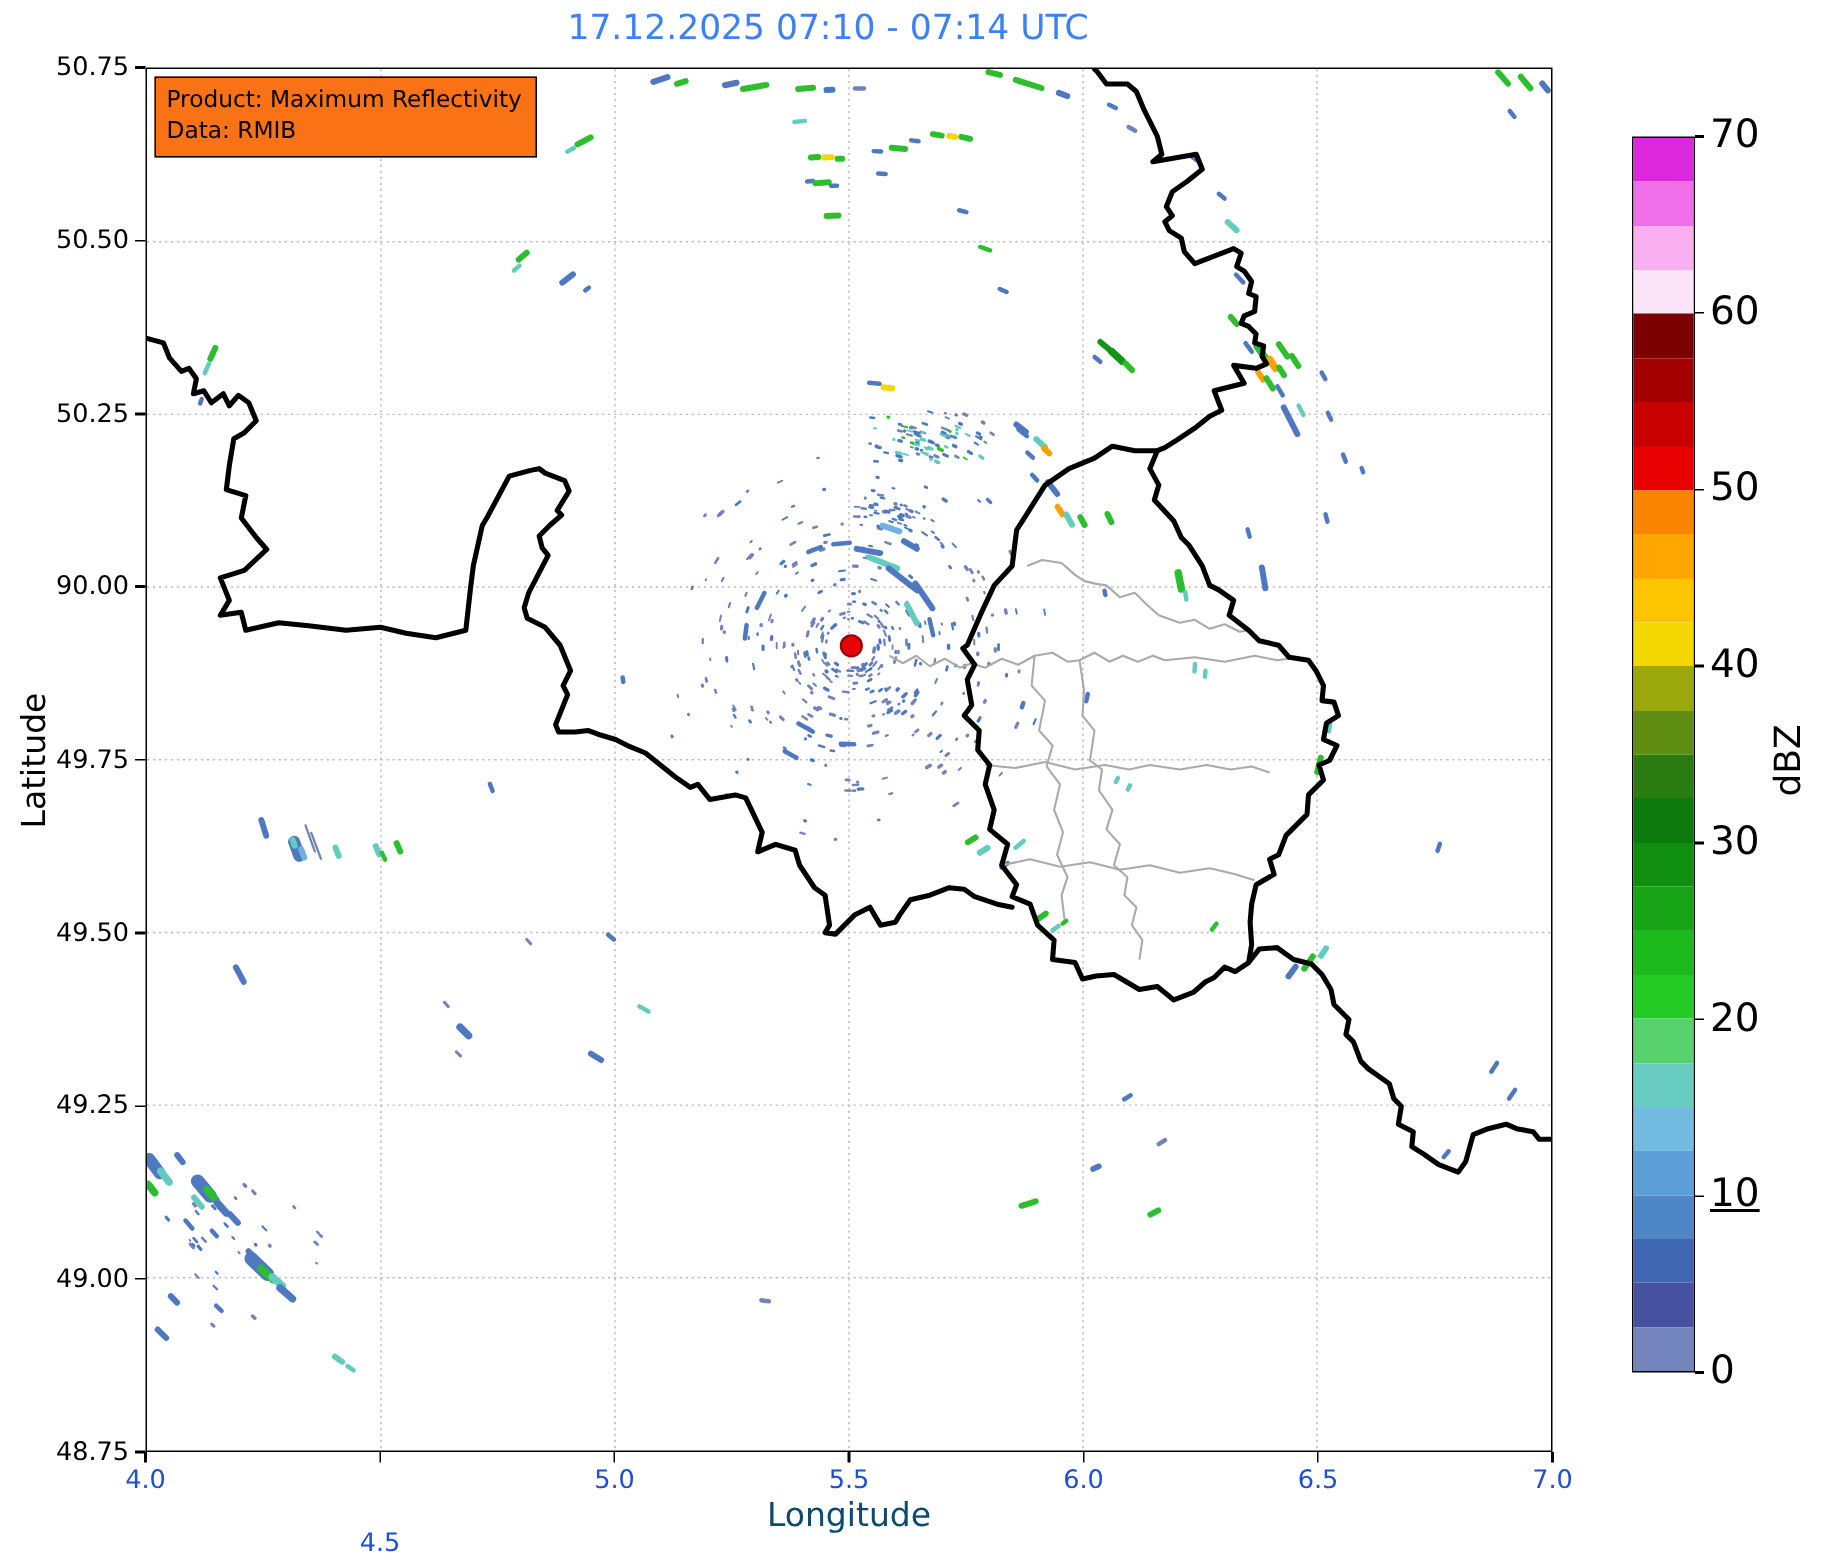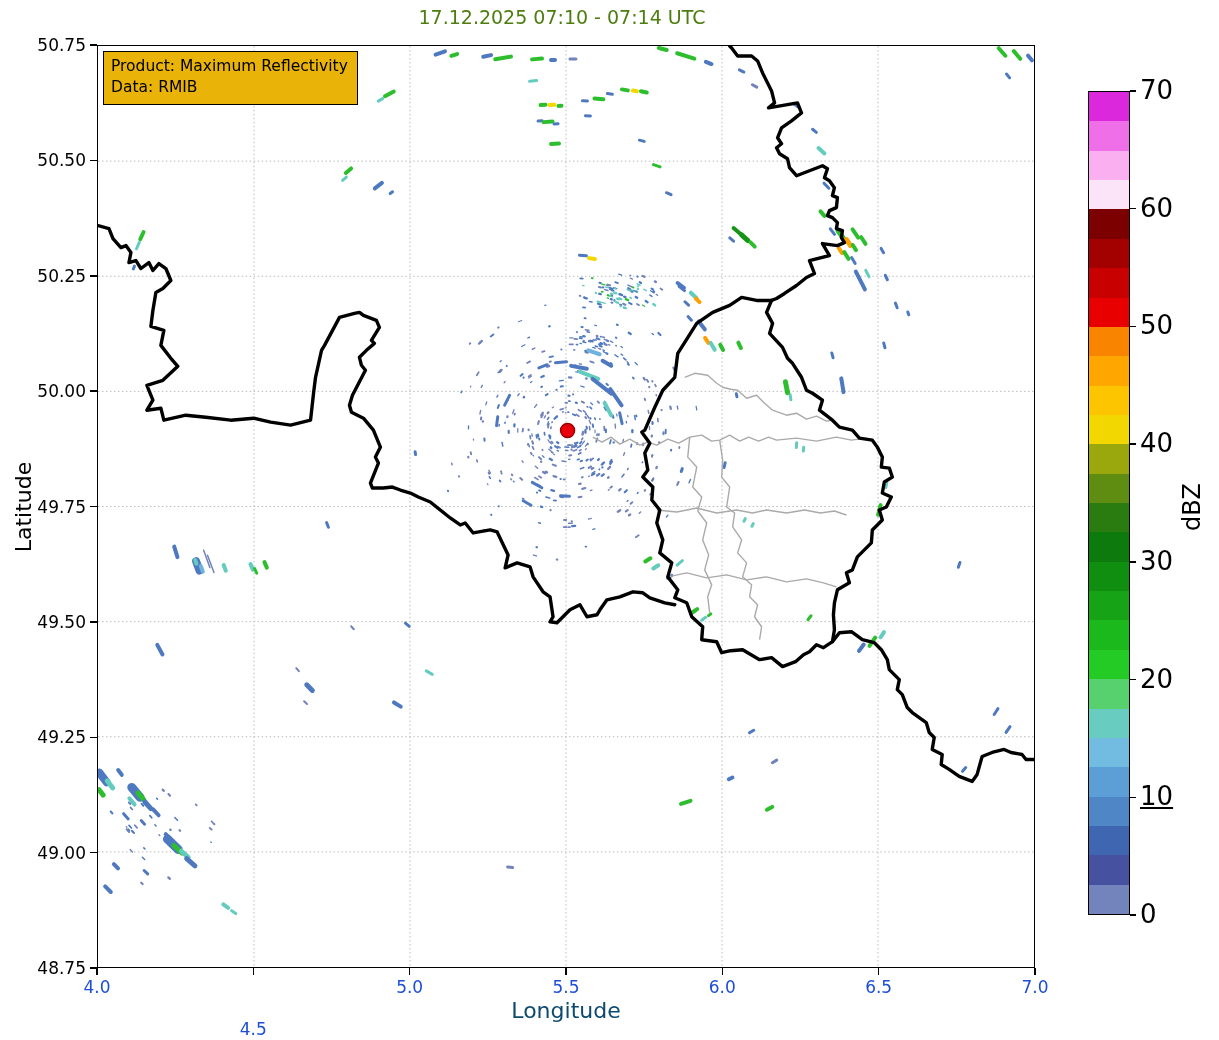--- a/index.html
+++ b/index.html
@@ -1,23 +1,23 @@
 <!DOCTYPE html>
 <html><head>
 <meta charset="utf-8">
 <style>
   html,body{margin:0;padding:0;background:#fff;}
   .figure{position:relative;width:1219px;height:1040px;background:#fff;
     font-family:"DejaVu Sans","Liberation Sans",sans-serif;overflow:hidden;}
-  .title{position:absolute;left:93px;top:6px;width:938px;text-align:center;
-    font-size:19px;color:#4d7c0f;}
+  .title{position:absolute;left:83px;top:6px;width:938px;text-align:center;
+    font-size:23px;color:#3b82f6;}
   .plot{position:absolute;left:97px;top:45px;width:938px;height:923px;
     border:1.8px solid #000;box-sizing:border-box;background:#fff;}
   .plot svg{position:absolute;left:0;top:0;width:100%;height:100%;}
-  .legendbox{position:absolute;left:5px;top:5px;background:#eab308;border:1.5px solid #000;
+  .legendbox{position:absolute;left:5px;top:5px;background:#f97316;border:1.5px solid #000;
     padding:4px 9px 5px 7px;font-size:15.5px;line-height:1.38;color:#000;white-space:nowrap;}
   .tick-label-x{position:absolute;width:44px;text-align:center;font-size:17px;color:#1d4ed8;}
   .tick-label-y{position:absolute;width:62px;text-align:right;font-size:17px;color:#000;}
   .tick-mark{position:absolute;background:#000;}
   .xlabel{position:absolute;left:97px;top:998px;width:938px;text-align:center;
     font-size:22px;color:#0c4a6e;}
   .vlabel{position:absolute;width:140px;height:28px;text-align:center;font-size:22px;
     color:#000;transform:rotate(-90deg);}
   .cbar-bar{position:absolute;left:1088px;top:91px;width:42px;height:824px;
     border:1.2px solid #000;box-sizing:border-box;display:flex;flex-direction:column;}
@@ -765,21 +765,21 @@
       <div class="tick-label-x" style="left:856.6666666666667px;top:977px;">6.5</div>
       <div class="tick-mark" style="left:1034.25px;top:968px;width:1.5px;height:7px;"></div>
       <div class="tick-label-x" style="left:1013px;top:977px;">7.0</div>
       <div class="tick-mark" style="left:90px;top:44.25px;width:7px;height:1.5px;"></div>
       <div class="tick-label-y" style="left:24px;top:35px;">50.75</div>
       <div class="tick-mark" style="left:90px;top:159.625px;width:7px;height:1.5px;"></div>
       <div class="tick-label-y" style="left:24px;top:150.375px;">50.50</div>
       <div class="tick-mark" style="left:90px;top:275px;width:7px;height:1.5px;"></div>
       <div class="tick-label-y" style="left:24px;top:265.75px;">50.25</div>
       <div class="tick-mark" style="left:90px;top:390.375px;width:7px;height:1.5px;"></div>
-      <div class="tick-label-y" style="left:24px;top:381.125px;">50.00</div>
+      <div class="tick-label-y" style="left:24px;top:381.125px;">90.00</div>
       <div class="tick-mark" style="left:90px;top:505.75px;width:7px;height:1.5px;"></div>
       <div class="tick-label-y" style="left:24px;top:496.5px;">49.75</div>
       <div class="tick-mark" style="left:90px;top:621.125px;width:7px;height:1.5px;"></div>
       <div class="tick-label-y" style="left:24px;top:611.875px;">49.50</div>
       <div class="tick-mark" style="left:90px;top:736.5px;width:7px;height:1.5px;"></div>
       <div class="tick-label-y" style="left:24px;top:727.25px;">49.25</div>
       <div class="tick-mark" style="left:90px;top:851.875px;width:7px;height:1.5px;"></div>
       <div class="tick-label-y" style="left:24px;top:842.625px;">49.00</div>
       <div class="tick-mark" style="left:90px;top:967.25px;width:7px;height:1.5px;"></div>
       <div class="tick-label-y" style="left:24px;top:958px;">48.75</div>

